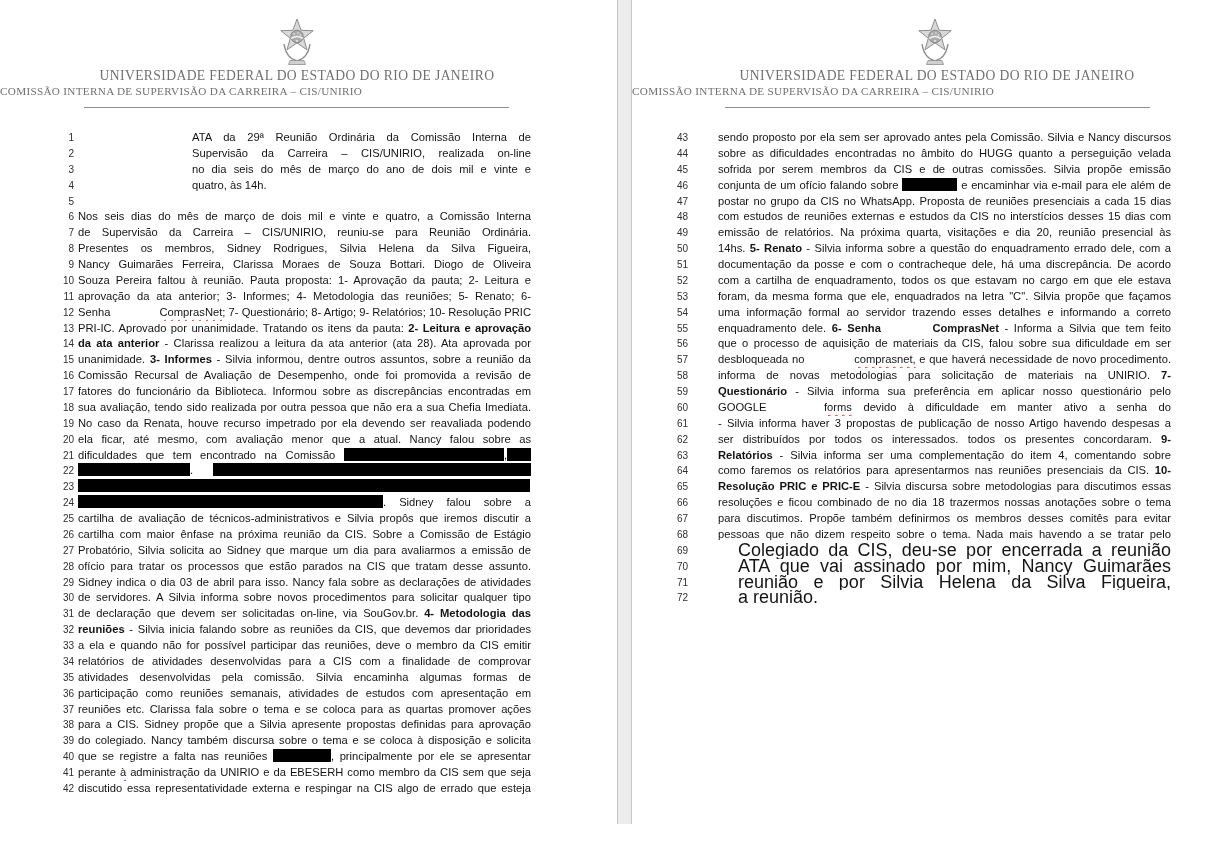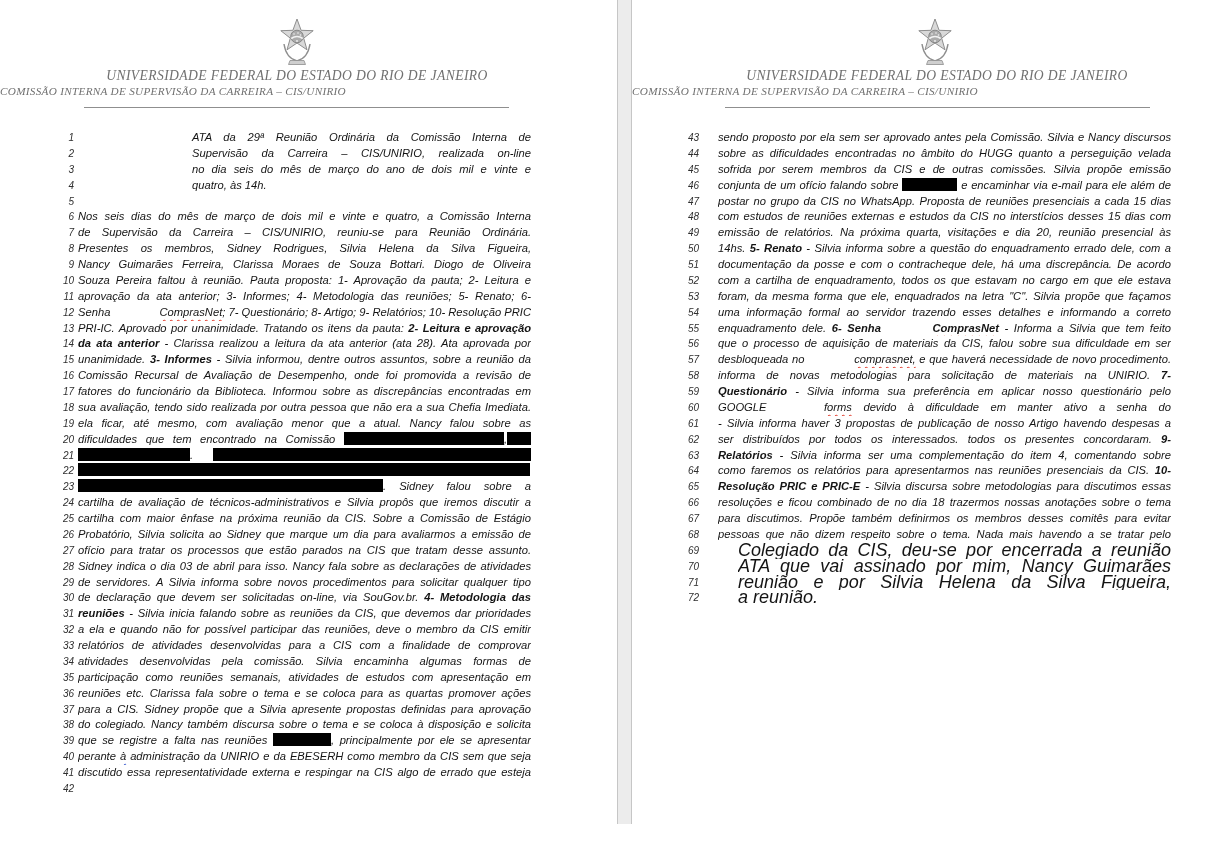--- a/index.html
+++ b/index.html
@@ -1,19 +1,19 @@
 <!DOCTYPE html>
 <html lang="pt-BR"><head>
 <meta charset="utf-8">
 <style>
   * { margin:0; padding:0; box-sizing:border-box; }
   html,body { background:#ffffff; }
   #screen {
     position:relative; width:1218px; height:824px; overflow:hidden;
-    background:#e5e5e5; font-family:"Liberation Sans", sans-serif; color:#111;font-style:italic;
+    background:#e5e5e5; font-family:"Liberation Sans", sans-serif; color:#111;
   }
   .page { position:absolute; top:0; height:847px; background:#ffffff; }
   #page1 { left:0; width:617px; }
   #page2 { left:632px; width:586px; }
   .page-gap {
     position:absolute; top:0; left:617px; width:15px; height:847px;
     background:#ececec; border-left:1px solid #c6c6c6; border-right:1px solid #c6c6c6;
   }
   
   .emblem { position:absolute; top:16px; }
@@ -33,21 +33,21 @@
   }
   #page1 .h2 { width:594px; }
   #page2 .h2 { width:610px; }
   .rule { position:absolute; top:107px; height:1px; background:#8f8f8f; width:425px; }
   #page1 .rule { left:84px; }
   #page2 .rule { left:93px; }
   
   .nums { position:absolute; top:130px; width:36px; text-align:right;
           font-size:10px; color:#2f2f2f; }
   #page1 .nums { left:38px; }
-  #page2 .nums { left:31px; }
+  #page2 .nums { left:20px; }
   .lnum { height:15.885px; line-height:15.885px; }
   .col { position:absolute; top:130px; width:453px; }
   #page1 .col { left:78px; }
   #page2 .col { left:86px; }
   .line {
     height:15.885px; line-height:15.885px; font-size:11.2px; color:#141414;
     text-align:justify; text-align-last:justify; overflow:hidden;
   }
   .line.left { text-align:left; text-align-last:left; }
   .line.indent { padding-left:114px; }
@@ -135,20 +135,21 @@
         <div class="line"><span>Nancy Guimarães Ferreira, Clarissa Moraes de Souza Bottari. Diogo de Oliveira</span></div>
         <div class="line"><span>Souza Pereira faltou à reunião. Pauta proposta: 1- Aprovação da pauta; 2- Leitura e</span></div>
         <div class="line"><span>aprovação da ata anterior; 3- Informes; 4- Metodologia das reuniões; 5- Renato; 6-</span></div>
         <div class="line"><span>Senha </span><span class="sq-red">ComprasNet;</span><span> 7- Questionário; 8- Artigo; 9- Relatórios; 10- Resolução PRIC e</span></div>
         <div class="line"><span>PRI-IC. Aprovado por unanimidade. Tratando os itens da pauta: </span><span class="bold">2- Leitura e aprovação</span></div>
         <div class="line"><span class="bold">da ata anterior</span><span> - Clarissa realizou a leitura da ata anterior (ata 28). Ata aprovada por</span></div>
         <div class="line"><span>unanimidade. </span><span class="bold">3- Informes</span><span> - Silvia informou, dentre outros assuntos, sobre a reunião da</span></div>
         <div class="line"><span>Comissão Recursal de Avaliação de Desempenho, onde foi promovida a revisão de</span></div>
         <div class="line"><span>fatores do funcionário da Biblioteca. Informou sobre as discrepâncias encontradas em</span></div>
         <div class="line"><span>sua avaliação, tendo sido realizada por outra pessoa que não era a sua Chefia Imediata.</span></div>
+        <div class="line"><span>No caso da Renata, houve recurso impetrado por ela devendo ser reavaliada podendo</span></div>
         <div class="line"><span>ela ficar, até mesmo, com avaliação menor que a atual. Nancy falou sobre as</span></div>
         <div class="line"><span>dificuldades que tem encontrado na Comissão </span><span class="redact" style="width: 160px;"></span><span>,</span><span class="redact" style="width: 24px;"></span></div>
         <div class="line"><span class="redact" style="width: 112px;"></span><span>. </span><span class="redact" style="width: 318px;"></span></div>
         <div class="line"><span class="redact" style="width: 452px;"></span></div>
         <div class="line"><span class="redact" style="width: 305px;"></span><span>. Sidney falou sobre a</span></div>
         <div class="line"><span>cartilha de avaliação de técnicos-administrativos e Silvia propôs que iremos discutir a</span></div>
         <div class="line"><span>cartilha com maior ênfase na próxima reunião da CIS. Sobre a Comissão de Estágio</span></div>
         <div class="line"><span>Probatório, Silvia solicita ao Sidney que marque um dia para avaliarmos a emissão de</span></div>
         <div class="line"><span>ofício para tratar os processos que estão parados na CIS que tratam desse assunto.</span></div>
         <div class="line"><span>Sidney indica o dia 03 de abril para isso. Nancy fala sobre as declarações de atividades</span></div>

